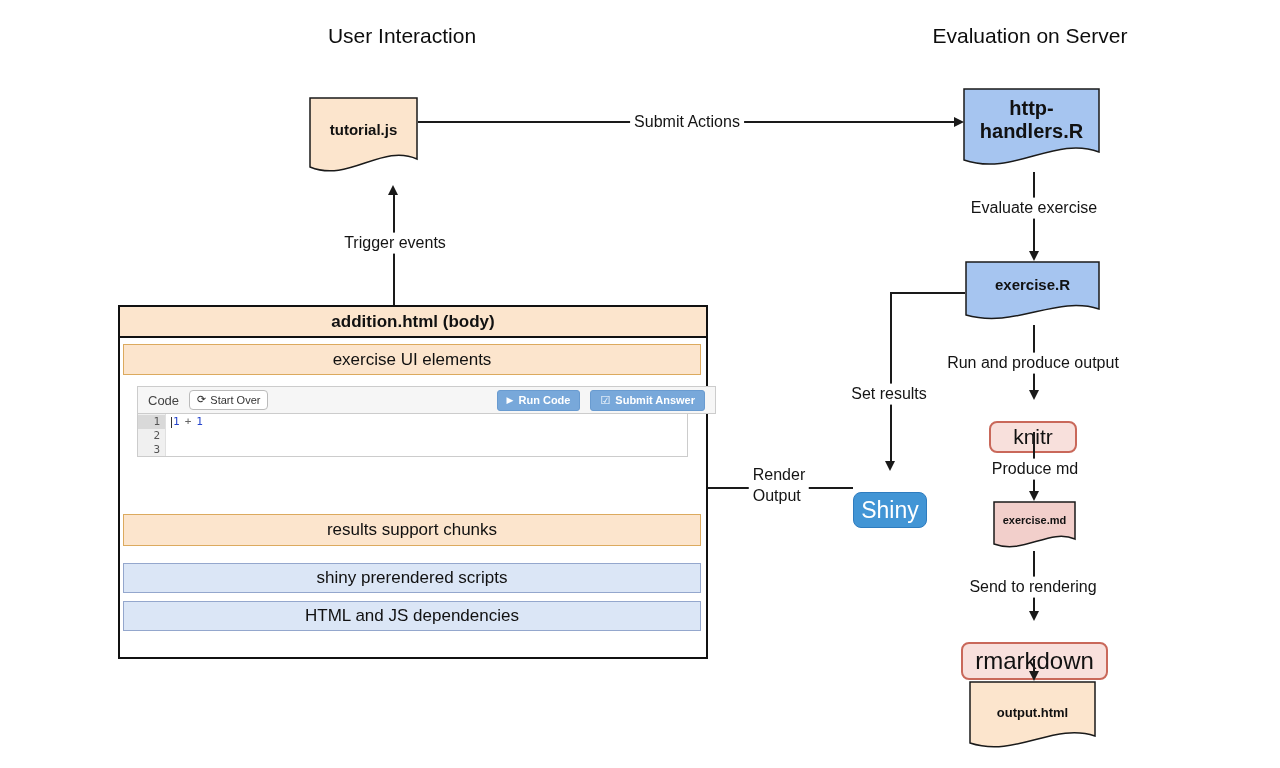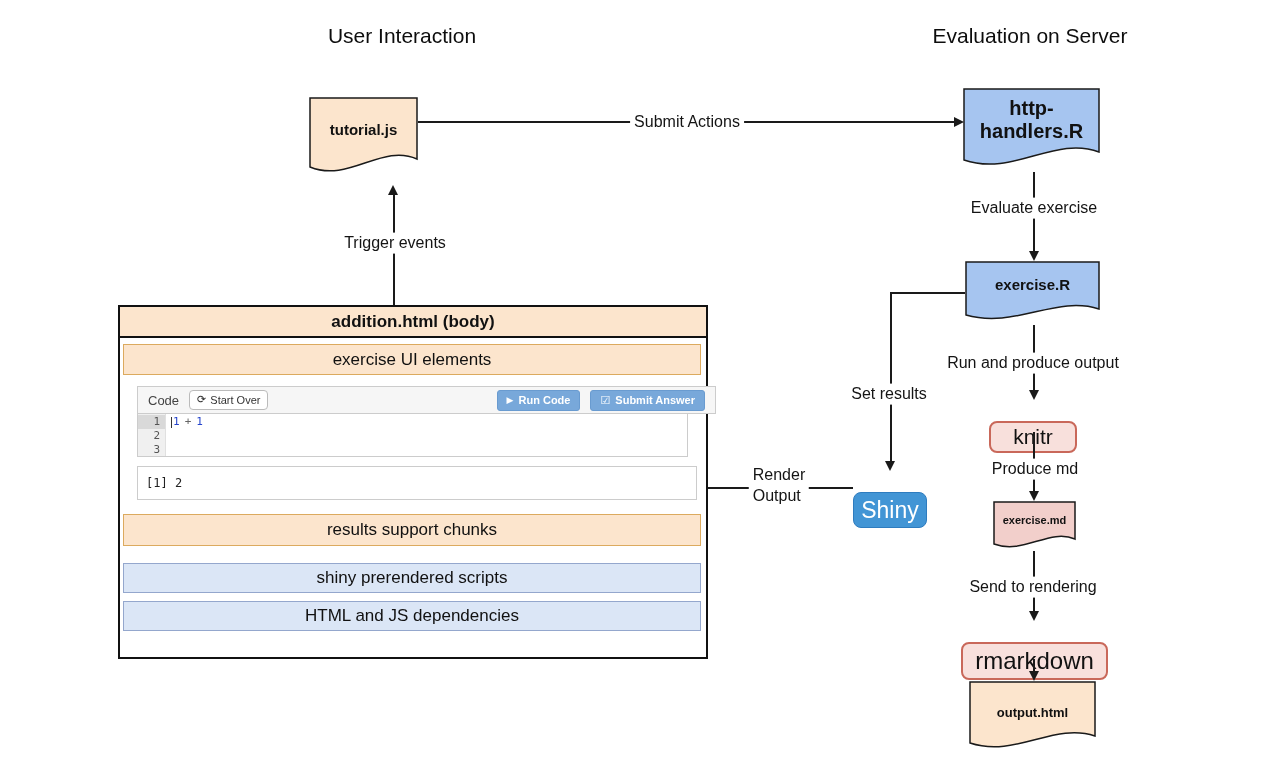--- a/index.html
+++ b/index.html
@@ -177,22 +177,19 @@
       <div class="gutter">
         <div class="active">1</div>
         <div>2</div>
         <div>3</div>
       </div>
       <div class="code-pane">
         <span class="cursor"></span><span class="tok-num">1</span><span class="tok-op">+</span><span class="tok-num">1</span>
       </div>
     </div>
 
-    <div class="output-box">
-      <span>[1] 2</span>
-    </div>
 
     <div class="band orange" style="top:207px;height:32px;">results support chunks</div>
     <div class="band blue" style="top:256px;height:30px;">shiny prerendered scripts</div>
     <div class="band blue" style="top:294px;height:30px;">HTML and JS dependencies</div>
   </div>
 
 </div>
 
 </body></html>

